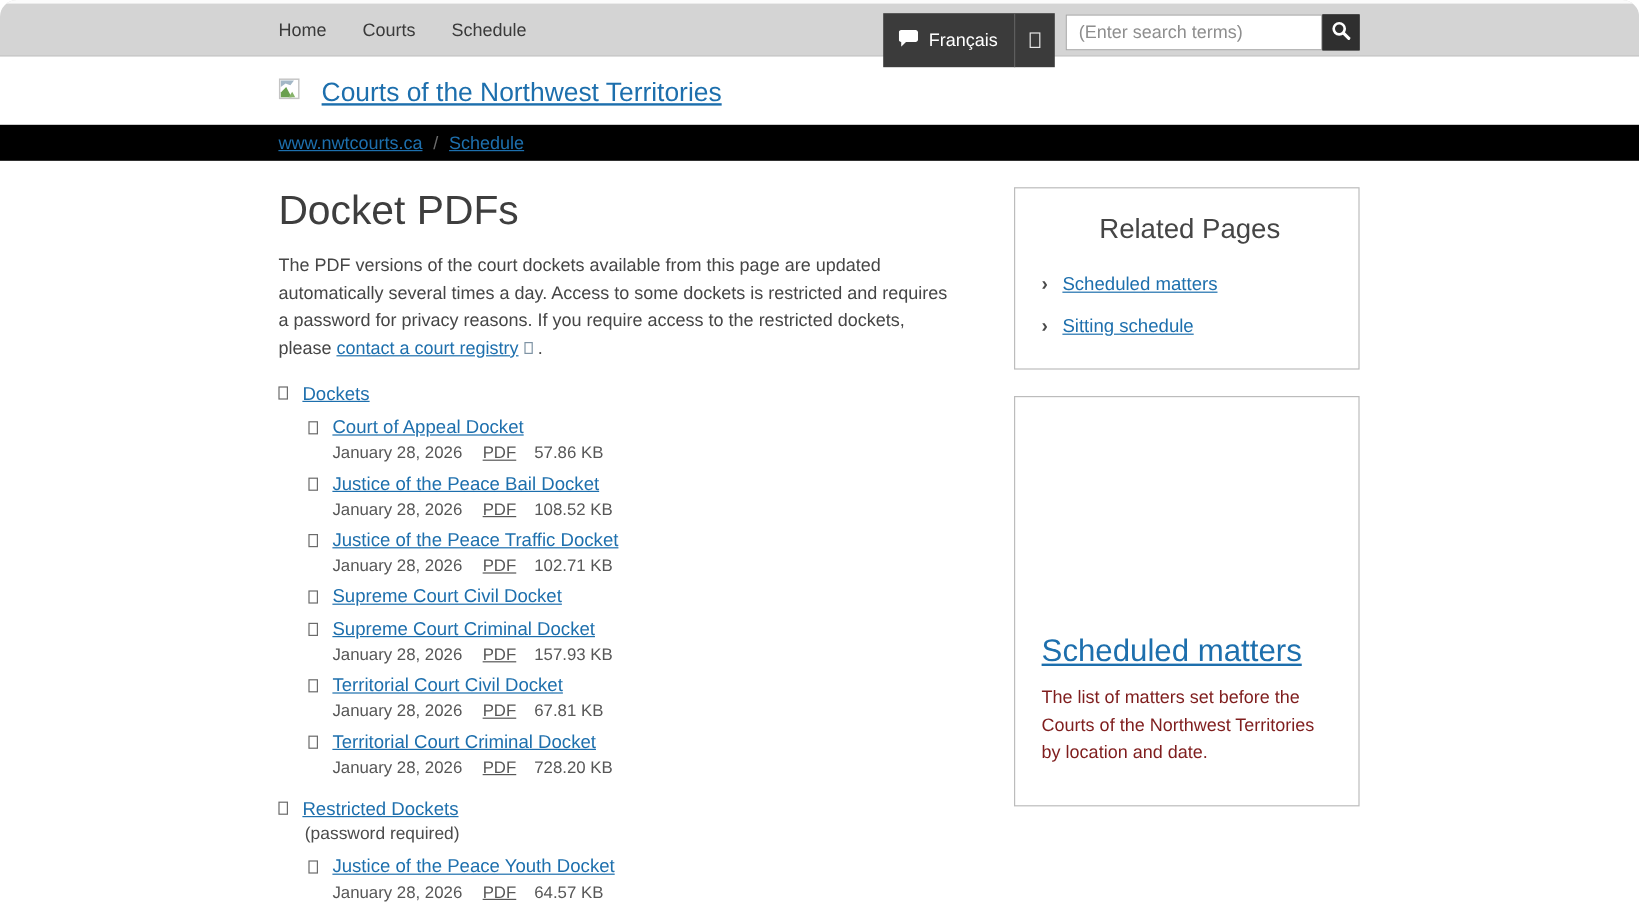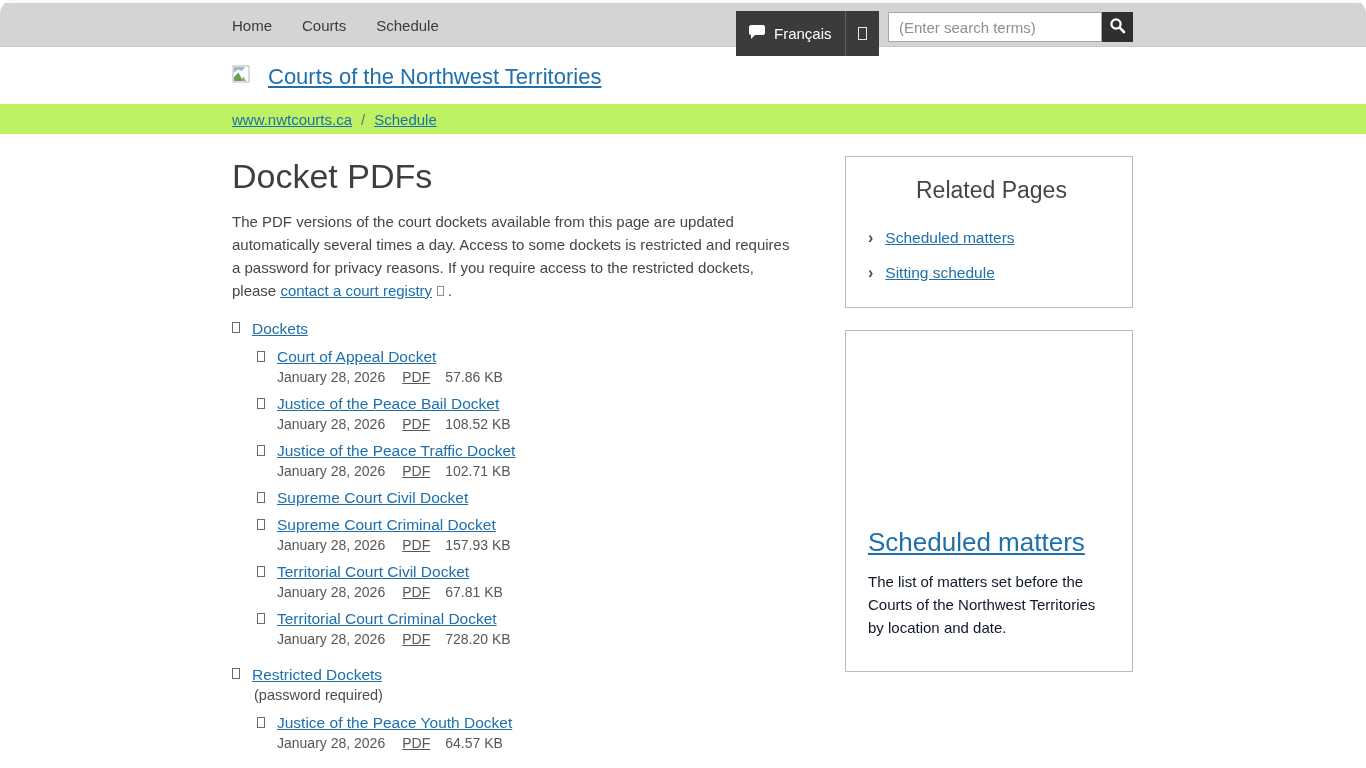--- a/index.html
+++ b/index.html
@@ -46,21 +46,21 @@
   
   .logo-link {
     position:absolute; left:232px; top:64px; display:flex; align-items:center; gap:16px;
     font-size:22px;
   }
   .broken-img { flex:none; margin-right:1px; }
 
   
   .breadcrumb {
     position:absolute; left:0; top:104px; width:1366px; height:30px;
-    background:#bef264; display:flex; align-items:center; padding-left:232px;
+    background:#000000; display:flex; align-items:center; padding-left:232px;
     font-size:15px; gap:9px;
   }
   .crumb-sep { color:#6d6d6d; text-decoration:none; }
 
   
   .main { position:absolute; left:232px; top:156px; width:595px; }
   .main h1 { font-size:34px; font-weight:400; color:#3e3e3e; line-height:40px; }
   .intro { width:565px; margin-top:14px; font-size:15px; line-height:23px; color:#464646; }
   .intro .tofu.blue { margin:0 4px 0 5px; }
 
@@ -81,21 +81,21 @@
   .side-box { border:1px solid #bcbcbc; background:#fff; }
   .box-related { height:152px; padding:20px 22px; }
   .box-related h2 { font-size:23px; font-weight:400; color:#454545; margin-bottom:25px;margin-left:48px; }
   .rel-list { list-style:none; }
   .rel-list li { display:flex; align-items:center; gap:12px; margin-bottom:17px; font-size:15.5px; }
   .chev { color:#4a4a4a; font-weight:700; font-size:16px; text-decoration:none; }
 
   .box-feature { margin-top:22px; height:342px; padding:20px 22px; }
   .feature-img { height:176px; }
   .feature-title { font-size:26px; line-height:30px; }
-  .feature-desc { margin-top:13px; font-size:15px; line-height:23px; color:#0f172a; width:232px; }
+  .feature-desc { margin-top:13px; font-size:15px; line-height:23px; color:#7f1d1d; width:232px; }
 </style>
 </head>
 <body>
 
 <div id="page">
 
   <div class="topbar">
     <nav class="topnav">
       <a href="#">Home</a>
       <a href="#">Courts</a>

